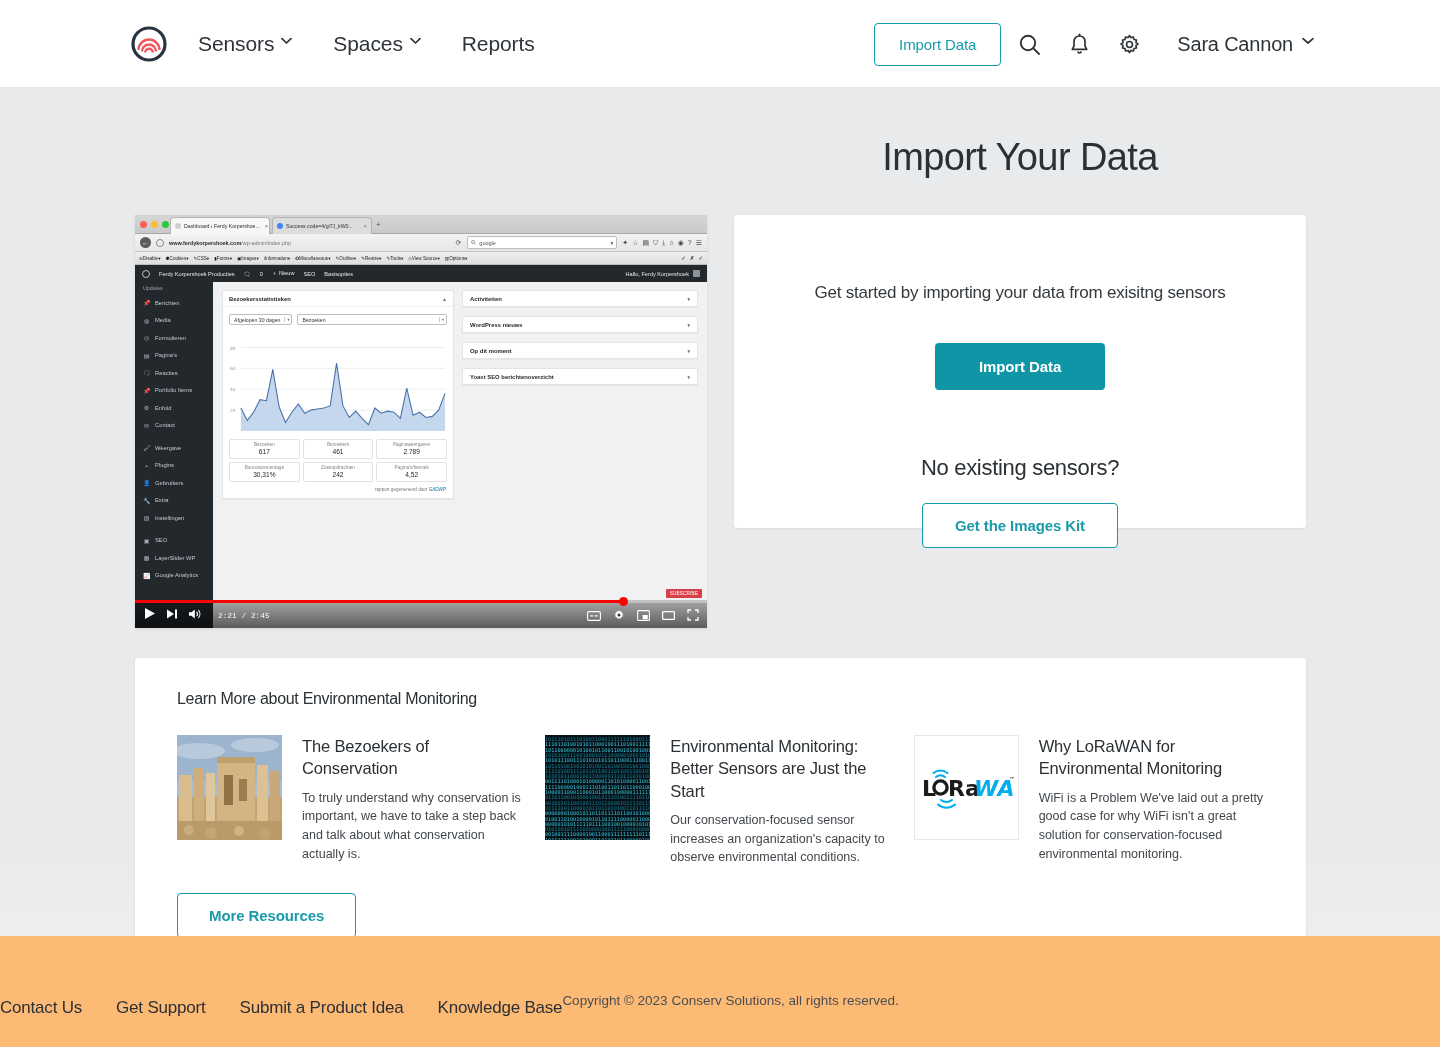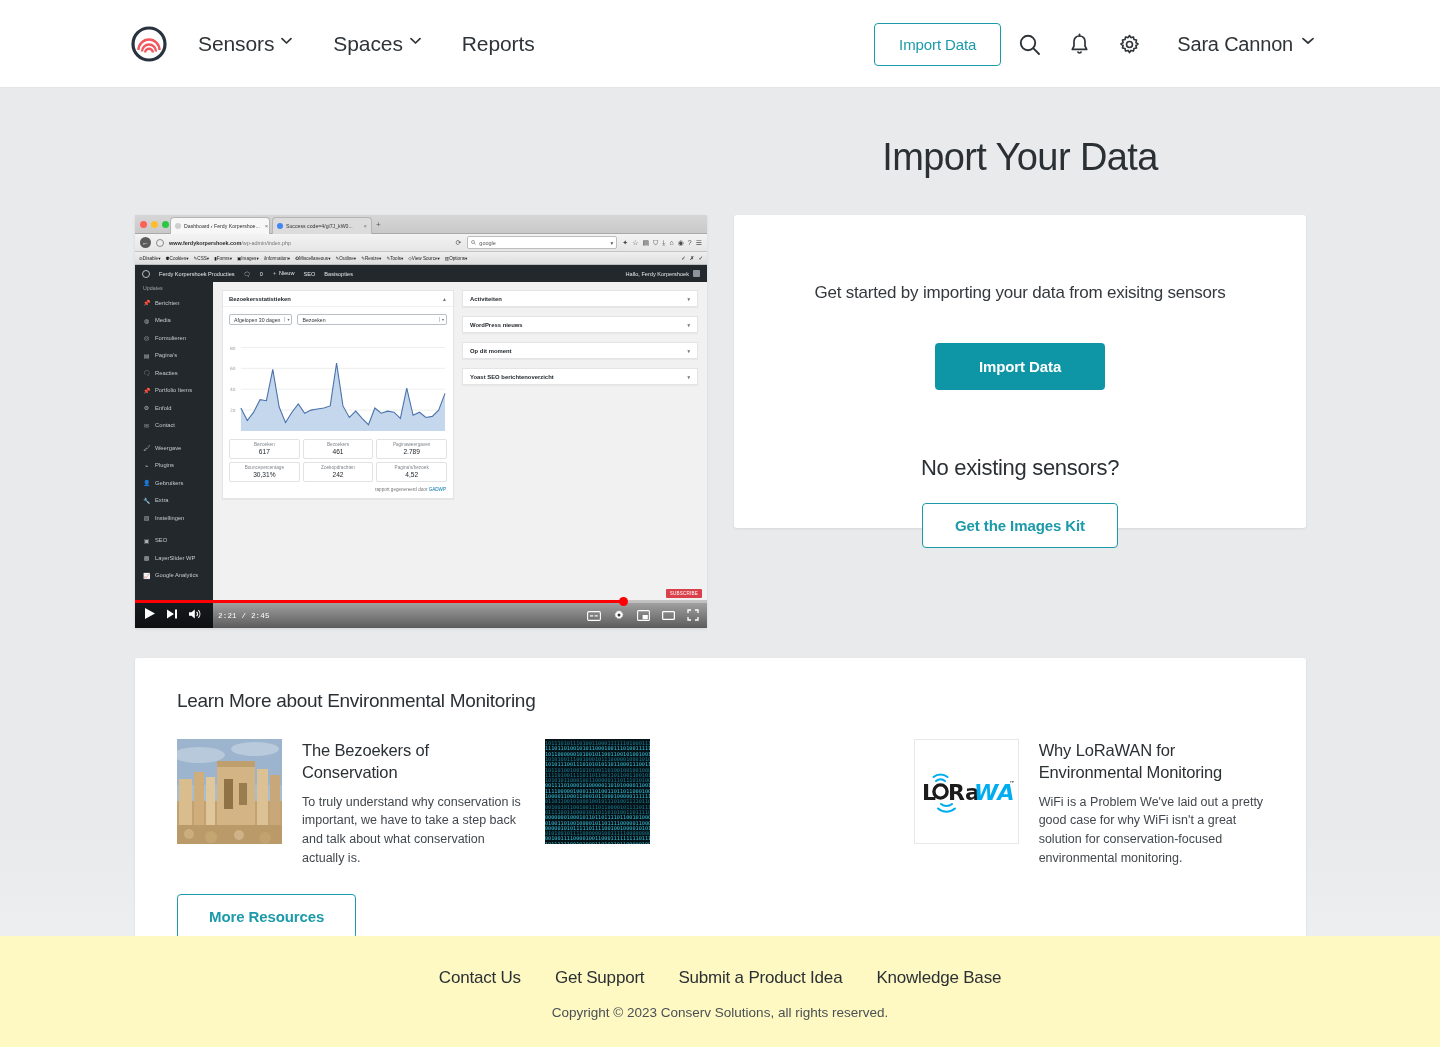--- a/index.html
+++ b/index.html
@@ -172,39 +172,39 @@
     font-size:15px; padding:13px 32px; border-radius:4px; cursor:pointer;
     font-family:"Liberation Sans", sans-serif; font-weight:700; letter-spacing:-0.1px;
   }
 
   
   .learn-card {
     position:absolute; left:135px; top:570px; width:1171px; height:305px;
     background:#fff; border-radius:3px; box-shadow:0 1px 3px rgba(0,0,0,0.08);
     padding:32px 42px;
   }
-  .learn-title { font-size:19px; color:#2b3034; letter-spacing:-0.3px; }
+  .learn-title { font-size:16px; color:#2b3034; letter-spacing:-0.3px; }
   .res-grid { display:flex; gap:18px; margin-top:27px; }
   .res { display:flex; gap:20px; width:377px; }
   .res-thumb { width:105px; height:105px; flex:none; overflow:hidden; }
   .res-body { flex:1; }
   .res-h { font-size:16.5px; color:#2b3034; line-height:1.35; letter-spacing:-0.15px; }
   .res-p { font-size:12.5px; color:#41474c; line-height:1.5; margin-top:9px; }
   .btn-more {
     margin-top:26px; background:#fff; color:#1b9aaa; border:1px solid #1b9aaa;
     font-size:15px; padding:13px 31px; border-radius:4px; cursor:pointer;
     font-family:"Liberation Sans", sans-serif; font-weight:700; letter-spacing:-0.1px;
   }
   .lora-box{width:105px;height:105px;border:1px solid #e6e8ea;background:#fff;
     display:flex;align-items:center;justify-content:center;}
 
   
   .footer {
-    position:absolute; top:936px; left:0; width:1440px; height:111px; background:#fef9c3;
-    display:flex; flex-direction:column; align-items:center;
+    position:absolute; top:936px; left:0; width:1440px; height:111px; background:#fdba74;
+    display:flex; flex-direction:row; align-items:center;
   }
   .footer-links { display:flex; gap:34px; margin-top:32px; }
   .footer-links a { font-size:17px; color:#2b3034; text-decoration:none; letter-spacing:-0.2px; cursor:pointer; }
   .copyright { margin-top:17px; font-size:13.5px; color:#4a4f54; }
 </style>
 </head>
 <body>
 
 <div class="page">
 
@@ -639,20 +639,24 @@
                   <text x="0" y="74.89999999999999" fill="#1d7a91">0111100110000101101101010011011110</text>
                   <text x="0" y="80.2" fill="#39c0d8">0000000100010110110111101100101000</text>
                   <text x="0" y="85.5" fill="#39c0d8">0100110100100001011011110000011000</text>
                   <text x="0" y="90.8" fill="#39c0d8">0000010101111101111001001000010101</text>
                   <text x="0" y="96.1" fill="#1d7a91">0101001011110000001001111100000000</text>
                   <text x="0" y="101.39999999999999" fill="#39c0d8">0010011110000100110001111111110111</text>
                   <text x="0" y="106.7" fill="#39c0d8">1011111100101000110101101100000100</text>
                 </g>
             </svg>
           </div>
+          <div class="res-body">
+            <div class="res-h">Environmental Monitoring: Better Sensors are Just the Start</div>
+            <div class="res-p">Our conservation-focused sensor increases an organization's capacity to observe environmental conditions.</div>
+          </div>
         </div>
 
         <div class="res">
           <div class="lora-box res-thumb">
             <svg width="95" height="60" viewBox="0 0 95 60">
               <g fill="none" stroke="#00aeef" stroke-width="2" stroke-linecap="round">
                 <path d="M17 19 a7 7 0 0 1 9 0"></path>
                 <path d="M14.5 15 a11 11 0 0 1 14 0"></path>
                 <path d="M33 42 a8.5 8.5 0 0 1 -11 0"></path>
                 <path d="M36 46.5 a13 13 0 0 1 -17 0"></path>

